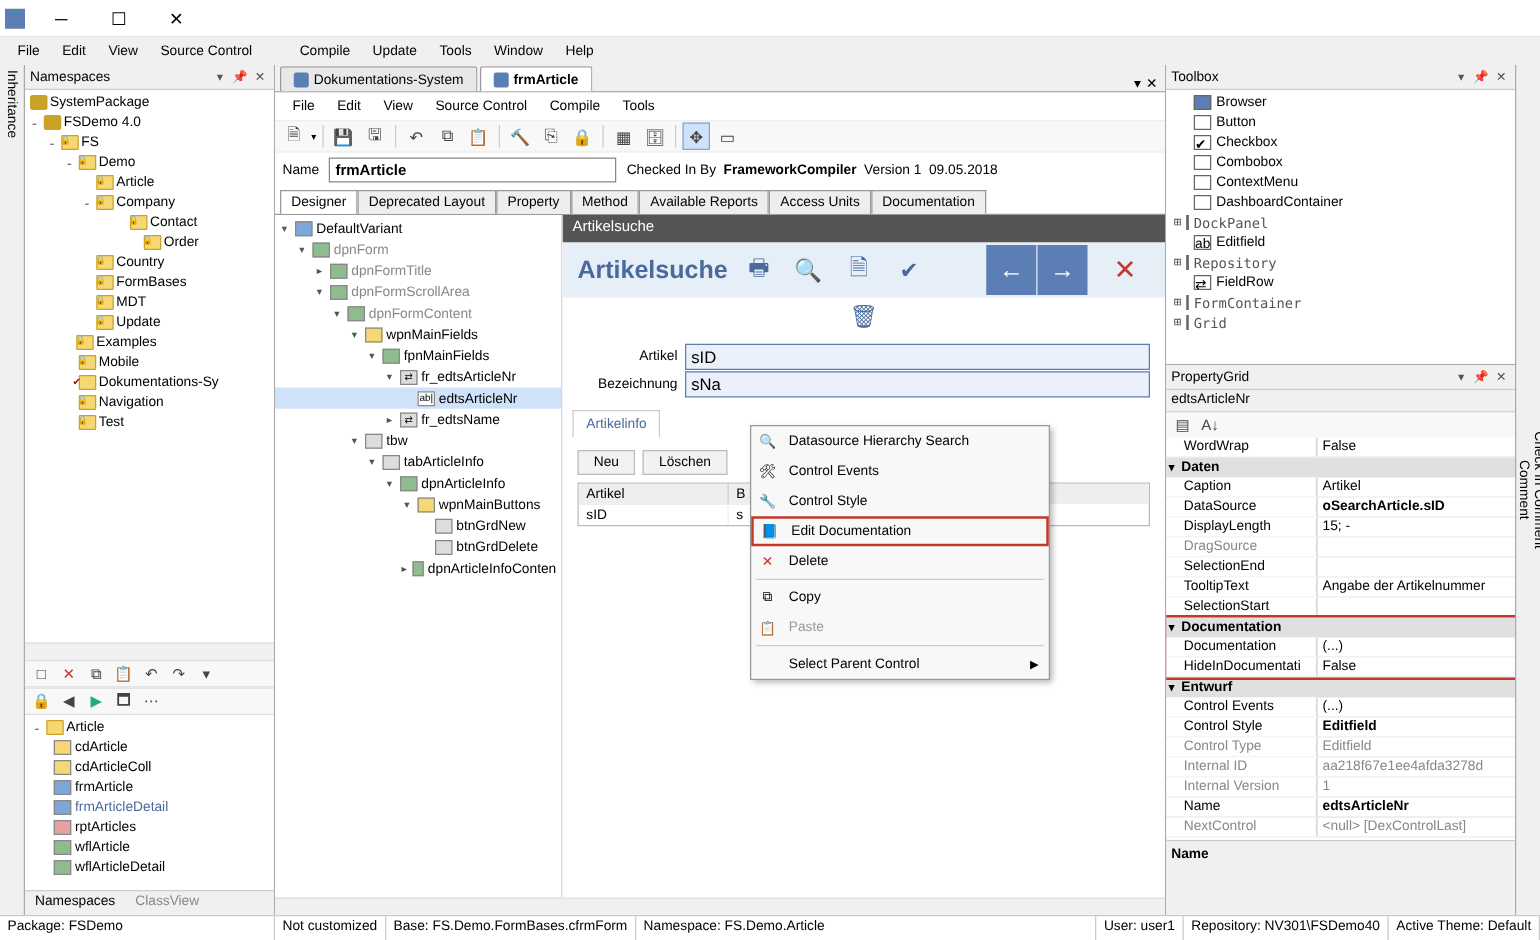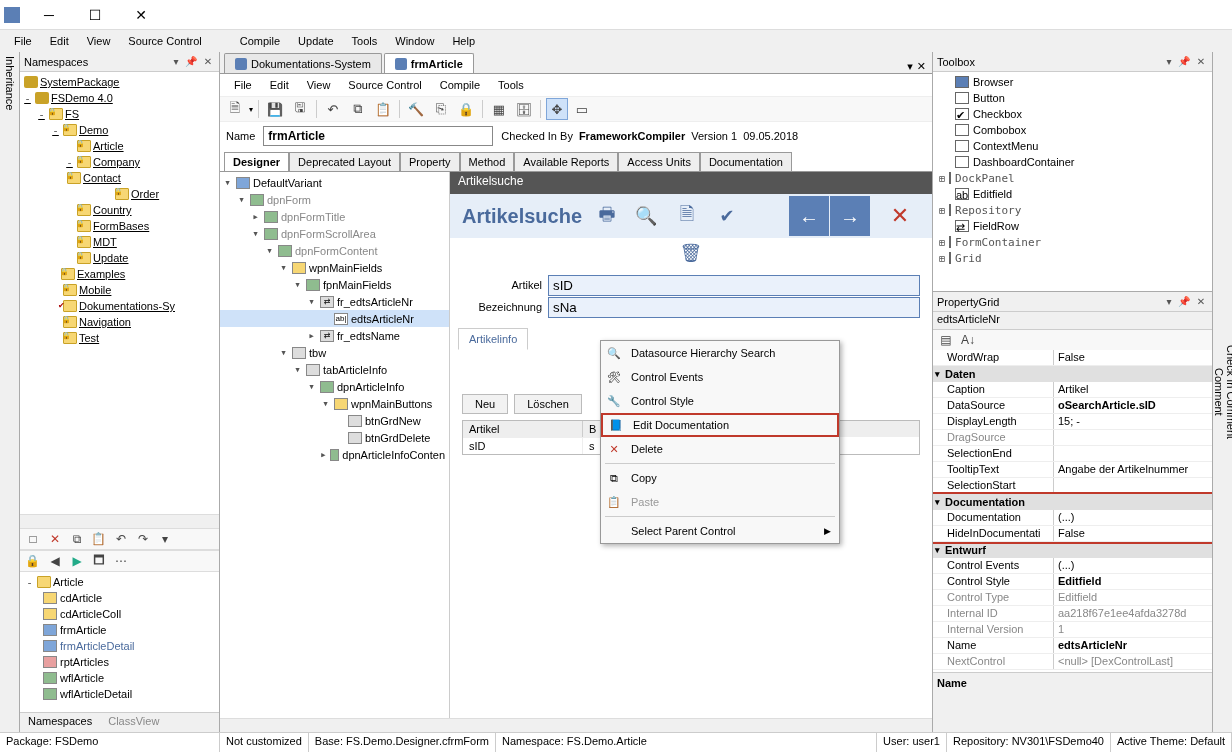--- a/index.html
+++ b/index.html
@@ -16,21 +16,21 @@
 .leftedge { width:20px; background:#f0f0f0; writing-mode:vertical-lr; display:flex; align-items:center; justify-content:flex-start; padding-top:4px; font-size:11px; border-right:1px solid #aaa; }
 .rightedge { width:20px; background:#f0f0f0; writing-mode:vertical-lr; display:flex; flex-direction:column; align-items:center; padding-top:4px; border-left:1px solid #aaa; }
 .rightedge span { margin-bottom:4px; }
 
 .leftpanel { width:200px; display:flex; flex-direction:column; background:#fff; border-right:1px solid #aaa; }
 .panelhdr { height:20px; background:#f0f0f0; display:flex; align-items:center; padding:0 4px; font-size:11px; border-bottom:1px solid #ccc; }
 .panelhdr .t { flex:1; }
 .panelhdr .controls { display:flex; gap:2px; }
 .panelhdr .controls span { width:14px; height:14px; display:flex;align-items:center;justify-content:center; font-size:10px; color:#555; }
 
-.tree { flex:1; overflow:auto; padding:2px 0; background:#fff; font-size:11px;text-decoration:underline; }
+.tree { flex:1; overflow:auto; padding:2px 0; background:#fff; font-size:11px; }
 .tnode { display:flex; align-items:center; height:16px; white-space:nowrap; padding-right:4px;}
 .icon { display:inline-block; width:14px; height:12px; margin:0 2px; position:relative; }
 .folder { background:#f7d774; border:1px solid #c9a227; border-radius:1px; }
 .lock::after { content:"🔒"; position:absolute; font-size:7px; left:-2px; top:-1px; }
 .check::before { content:"✔"; color:#a00; font-size:8px; position:absolute; left:-6px; top:0;}
 .exp { width:11px; text-align:center; color:#555; font-family:monospace; }
 .pkg { background:#c9a227; border-radius:2px; }
 
 .toolbar { height:22px; display:flex; align-items:center; padding:0 4px; gap:4px; background:#f8f8f8; border-top:1px solid #ddd; border-bottom:1px solid #ddd;}
 .tbtn { width:18px; height:18px; display:flex; align-items:center; justify-content:center; font-size:12px; color:#444; }
@@ -59,21 +59,21 @@
 .ctoolbar .vsep { width:1px; height:18px; background:#ccc; margin:0 2px;}
 .ctoolbar .tbtn.hl { background:#cfe2f9; border:1px solid #7fa6d9;}
 
 .formhead { display:flex; align-items:center; padding:4px 6px; gap:8px; }
 .formhead label { font-size:11px; }
 .formhead input { border:1px solid #888; padding:2px 4px; font-size:12px; width:230px; font-weight:bold; background:#fff;}
 .formhead .meta { display:flex; gap:6px; font-size:11px; align-items:center;}
 
 .inntabs { height:22px; display:flex; align-items:flex-end; border-bottom:1px solid #999; padding-left:4px; background:#fff;}
 .inntab { padding:3px 8px; border:1px solid #999; border-bottom:none; background:#eee; margin-right:0; font-size:11px;}
-.inntab.active{ background:#fff; font-weight:bold; position:relative; }
+.inntab.active{ background:#fff; font-weight:normal; position:relative; }
 
 .designarea { flex:1; display:flex; overflow:hidden; background:#fff; }
 .outline { width:230px; border-right:1px solid #ccc; overflow:auto; background:#fff; font-size:11px; padding-top:2px;}
 .outline .tnode{ height:17px; }
 .outline .sel { background:#cfe2f9; }
 .sicon{ width:14px;height:12px;border:1px solid #888;margin:0 3px;display:inline-block;font-size:8px;text-align:center;line-height:10px;}
 .sicon.green{background:#8fbc8f;}
 .sicon.yellow{background:#f7d774;}
 .sicon.blue{background:#7fa6d9;}
 .sicon.grey{background:#ddd;}
@@ -89,21 +89,21 @@
 .pvclose{ width:40px;color:#c0392b;font-size:22px;display:flex;align-items:center;justify-content:center;}
 .pvtrash{ text-align:center; padding:4px; color:#4a6a9c; font-size:18px;}
 .pvfields{ padding:6px 12px; }
 .pvfield{ display:flex; align-items:center; height:22px; gap:6px;}
 .pvfield label{ width:80px; text-align:right;}
 .pvfield input{ flex:1; border:1px solid #5b7fb5; background:#eaf1fb; padding:2px 4px;}
 .pvtabset{ display:flex; padding:4px 8px;}
 .pvtab{ padding:4px 10px; border:1px solid #ccc; background:#f6f6f6; color:#4a6a9c;text-align:right;}
 .pvtab.active{ background:#fff; border-bottom:1px solid #fff;}
 .pvbtns{ display:flex; gap:6px; padding:6px 12px;}
-.pvbtn{ padding:3px 12px; border:1px solid #bbb; background:#f2f2f2;margin-top:34px;}
+.pvbtn{ padding:3px 12px; border:1px solid #bbb; background:#f2f2f2;}
 .pvgrid{ margin:0 12px; border:1px solid #bbb;}
 .pvgrid .ghead{ display:flex; background:#eee;}
 .pvgrid .ghead div{ padding:2px 6px; border-right:1px solid #ccc; font-size:11px;}
 .pvgrid .grow{ display:flex;}
 .pvgrid .grow div{ padding:2px 6px; border-right:1px solid #eee; border-top:1px solid #eee; font-size:11px;}
 
 .ctxmenu{ position:absolute; top:288px; left:600px; width:240px; background:#f8f8f8; border:1px solid #999; box-shadow:2px 2px 5px rgba(0,0,0,.3); z-index:50;}
 .ctxmenu .cmitem{ display:flex; align-items:center; height:24px; padding:0 8px 0 4px; gap:8px;}
 .ctxmenu .cmitem .ci{ width:18px; text-align:center;}
 .ctxmenu .cmsep{ height:1px; background:#ccc; margin:2px 4px;}
@@ -194,21 +194,21 @@
       <div class="tnode" style="padding-left:44px">
           <span class="exp"></span>
           <span class="icon folder lock"></span>
           <span>Article</span>
         </div>
       <div class="tnode" style="padding-left:44px">
           <span class="exp">-</span>
           <span class="icon folder lock"></span>
           <span>Company</span>
         </div>
-      <div class="tnode" style="padding-left:34px">
+      <div class="tnode" style="padding-left:71px">
           <span class="exp"></span>
           <span class="icon folder lock"></span>
           <span>Contact</span>
         </div>
       <div class="tnode" style="padding-left:82px">
           <span class="exp"></span>
           <span class="icon folder lock"></span>
           <span>Order</span>
         </div>
       <div class="tnode" style="padding-left:44px">
@@ -706,18 +706,18 @@
     <div class="cmitem arrow">
         <span class="ci"></span>
         <span>Select Parent Control</span>
       </div>
   </div>
 </div>
 
 <div class="bottomstrip">
   <div class="seg" style="width:220px">Package: FSDemo</div>
   <div class="seg">Not customized</div>
-  <div class="seg">Base: FS.Demo.Designer.cfrmForm</div>
+  <div class="seg">Base: FS.Demo.FormBases.cfrmForm</div>
   <div class="seg flex">Namespace: FS.Demo.Article</div>
   <div class="seg">User: user1</div>
   <div class="seg">Repository: NV301\FSDemo40</div>
   <div class="seg">Active Theme: Default</div>
 </div>
 
 </body></html>

